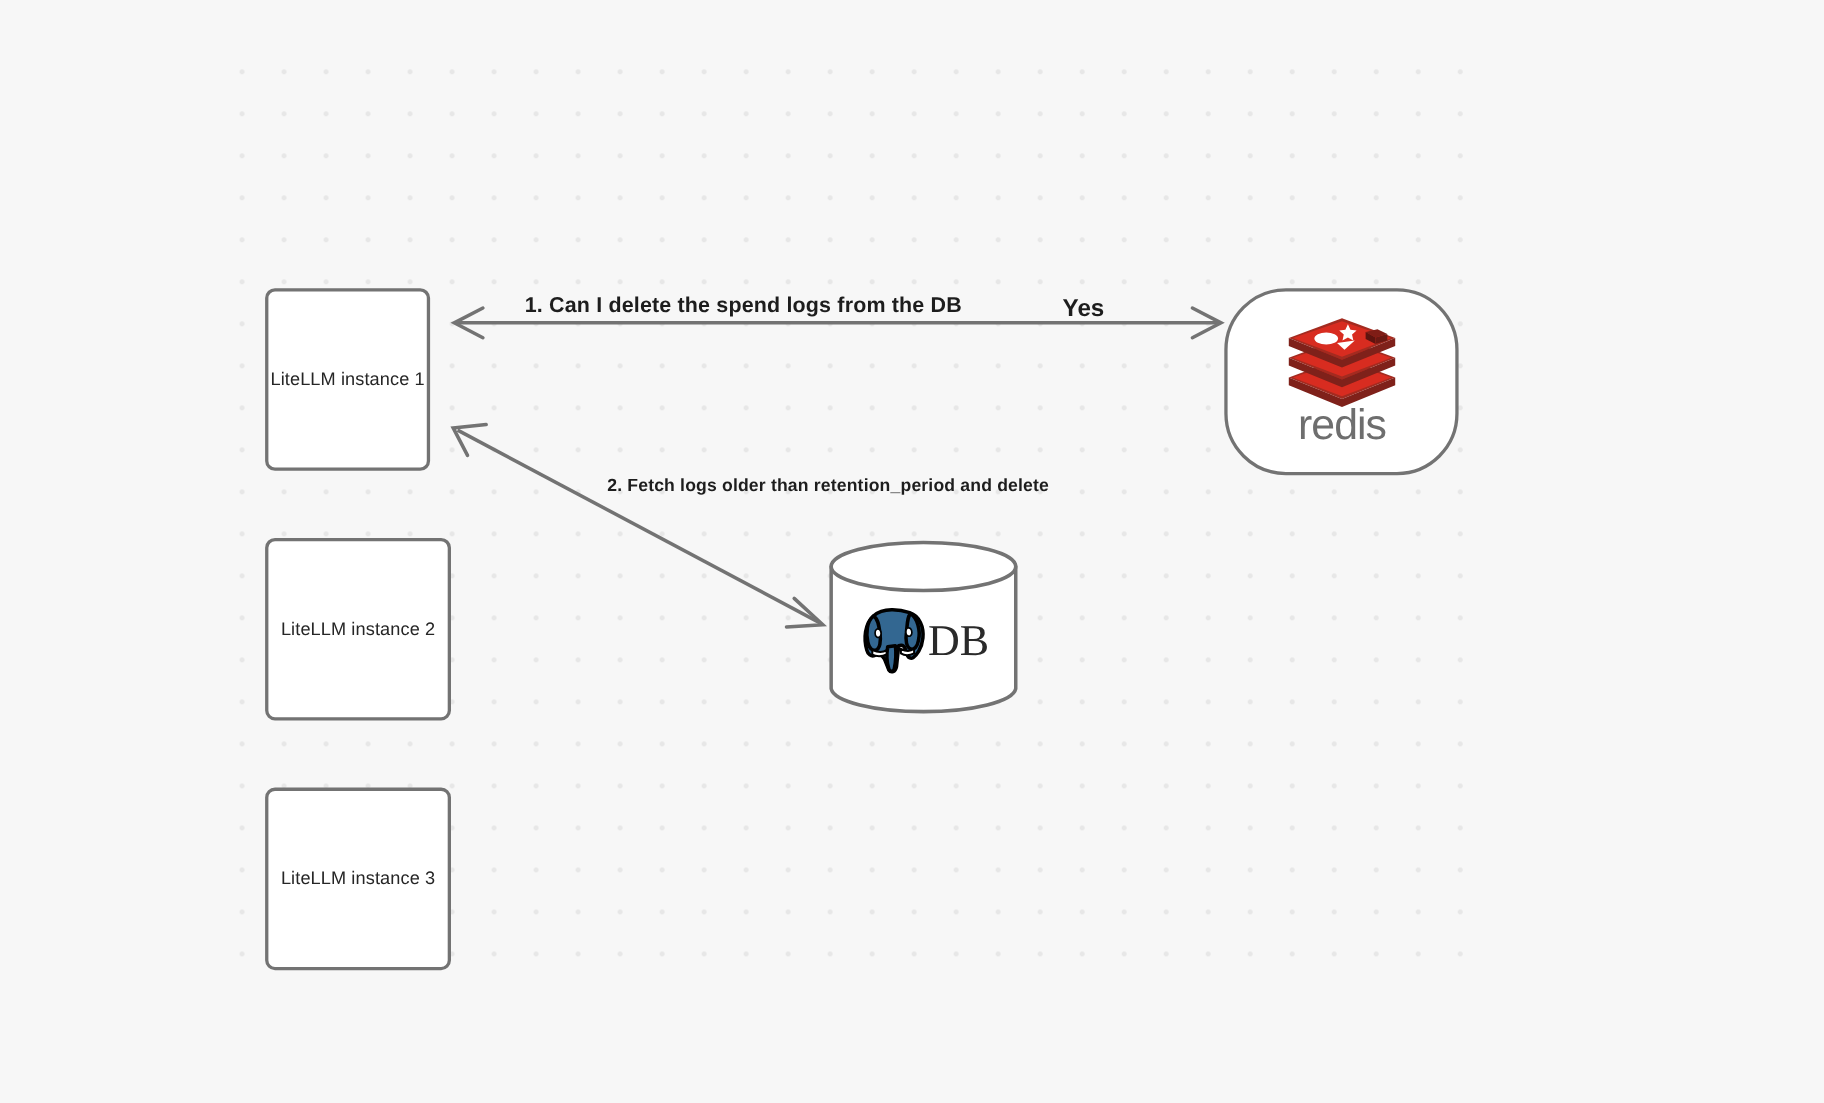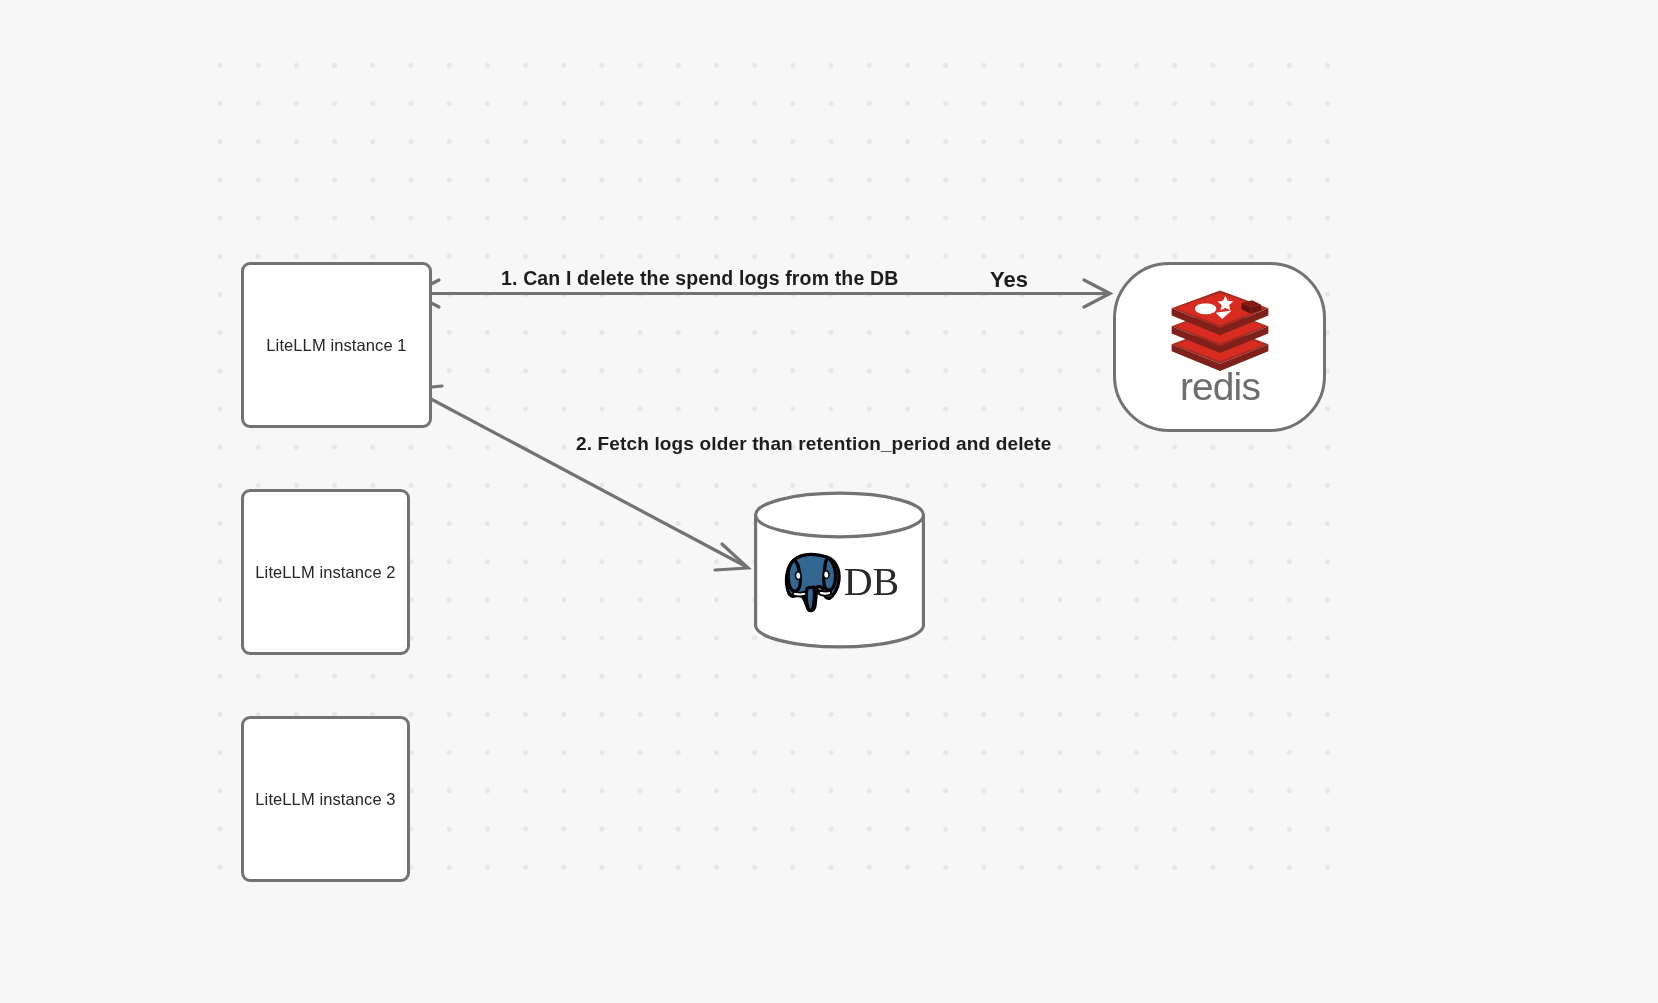--- a/index.html
+++ b/index.html
@@ -63,21 +63,21 @@
     justify-content: center;
   }
   .node-box .node-label {
     font-size: 16.5px;
     color: #262626;
     font-family: "Liberation Sans", sans-serif;
     letter-spacing: 0.1px;
     white-space: nowrap;
   }
 
-  #litellm-1 { left: 241px; top: 262px; width: 191px; height: 166px; }
+  #litellm-1 { left: 241px; top: 262px; width: 150px; height: 166px; }
   #litellm-2 { left: 241px; top: 489px; width: 169px; height: 166px; align-items: center; }
   #litellm-3 { left: 241px; top: 716px; width: 169px; height: 166px; }
 
   
   #redis-node {
     position: absolute;
     left: 1113px; top: 262px;
     width: 213px; height: 170px;
     background: #ffffff;
     border: 3px solid #737373;
@@ -133,34 +133,33 @@
     pointer-events: none;
   }
 
   
   .edge-label {
     position: absolute;
     font-family: "Liberation Sans", sans-serif;
     font-weight: bold;
     color: #1d1d1d;
     white-space: nowrap;
-    margin-left: 24px;
   }
   #label-1 {
     left: 477px; top: 267px;
     font-size: 19.5px;
     letter-spacing: 0.15px;
   }
   #label-yes {
     left: 966px; top: 267px;
     font-size: 22px;
   }
   #label-2 {
     left: 552px; top: 433px;
-    font-size: 19px;
+    font-size: 16px;
     letter-spacing: 0.15px;
   }
 </style>
 </head>
 <body>
 
 <div id="canvas">
 
   <div id="grid-mask-top"></div>
   <div id="grid-mask-bottom"></div>

